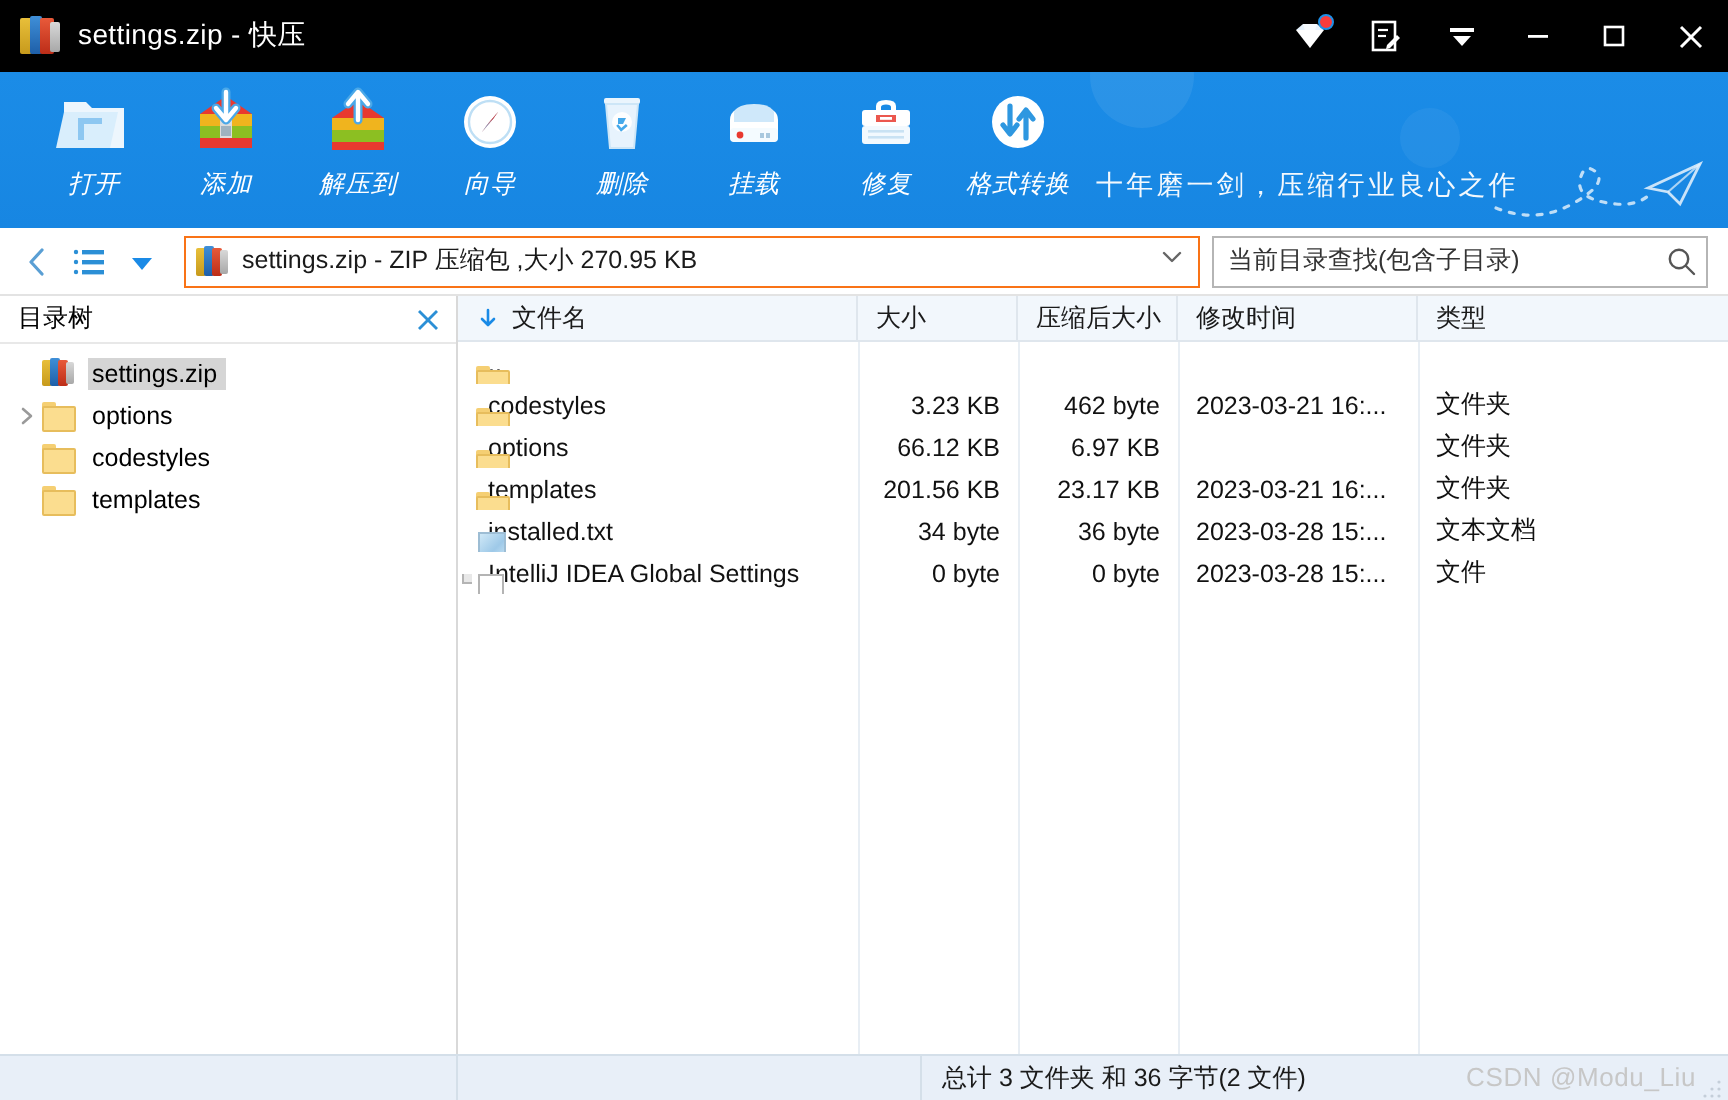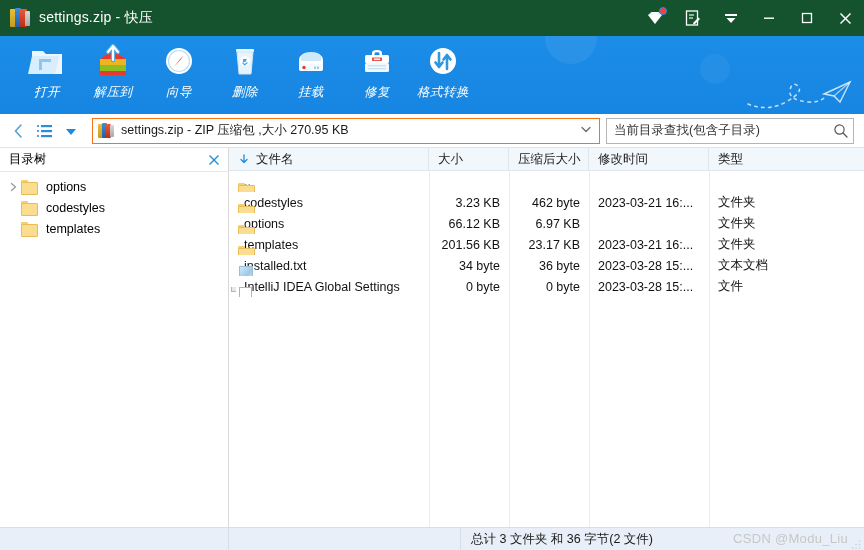--- a/index.html
+++ b/index.html
@@ -12,21 +12,21 @@
   .app {
     width: 864px; height: 550px;
     position: relative;
     display: flex; flex-direction: column;
     background: #ffffff;
   }
 
   
   .titlebar {
     height: 36px;
-    background: #14532d;
+    background: #000000;
     display: flex; align-items: center;
     flex: 0 0 36px;
     position: relative;
   }
   .title-icon {
     width: 20px; height: 20px;
     margin-left: 10px; margin-right: 9px;
     position: relative;
     flex: 0 0 auto;
   }
@@ -384,20 +384,35 @@
       <div class="ic">
         <svg width="38" height="38" viewBox="0 0 38 38">
           <path d="M4 9 h11 l3 3 h16 v20 h-30 z" fill="#ffffff" opacity=".92"></path>
           <path d="M4 14 h27 l-4 18 h-27 z" fill="#d9eefc"></path>
           <path d="M11 17 h12 v3 h-9 v8 h-3 z" fill="#4fa8e8" opacity=".55"></path>
         </svg>
       </div>
       <div class="lbl">打开</div>
     </div>
 
+    <div class="tool">
+      <div class="ic">
+        <svg width="38" height="38" viewBox="0 0 38 38">
+          <path d="M6 15 L19 6 L32 15 Z" fill="#e8392f"></path>
+          <rect x="6" y="15" width="26" height="6" fill="#f0b41e"></rect>
+          <rect x="6" y="21" width="26" height="6" fill="#8cbf22"></rect>
+          <rect x="6" y="27" width="26" height="5" fill="#e8392f"></rect>
+          <rect x="16" y="13" width="6" height="14" fill="#dcdcdc"></rect>
+          <rect x="16.5" y="21" width="5" height="5" fill="#9fb2bf"></rect>
+          <path d="M19 4 v12 M14 12 l5 6 l5 -6" stroke="#4aa8e8" stroke-width="4.5" fill="none" stroke-linecap="round" stroke-linejoin="round"></path>
+          <path d="M19 4 v12 M14 12 l5 6 l5 -6" stroke="#ffffff" stroke-width="2.2" fill="none" stroke-linecap="round" stroke-linejoin="round"></path>
+        </svg>
+      </div>
+      <div class="lbl">添加</div>
+    </div>
 
     <div class="tool">
       <div class="ic">
         <svg width="38" height="38" viewBox="0 0 38 38">
           <path d="M6 17 L19 8 L32 17 Z" fill="#e8392f"></path>
           <rect x="6" y="17" width="26" height="6" fill="#f0b41e"></rect>
           <rect x="6" y="23" width="26" height="6" fill="#8cbf22"></rect>
           <rect x="6" y="29" width="26" height="4" fill="#e8392f"></rect>
           <path d="M19 18 v-13 M14 10 l5 -6 l5 6" stroke="#4aa8e8" stroke-width="4.5" fill="none" stroke-linecap="round" stroke-linejoin="round"></path>
           <path d="M19 18 v-13 M14 10 l5 -6 l5 6" stroke="#ffffff" stroke-width="2.2" fill="none" stroke-linecap="round" stroke-linejoin="round"></path>
@@ -467,20 +482,21 @@
       <div class="ic">
         <svg width="38" height="38" viewBox="0 0 38 38">
           <circle cx="19" cy="19" r="13" fill="#ffffff"></circle>
           <path d="M15 11 v13 M11.5 20.5 L15 25 L18.5 20.5" stroke="#2e97e0" stroke-width="2.6" fill="none" stroke-linecap="round" stroke-linejoin="round"></path>
           <path d="M23 27 v-13 M19.5 17.5 L23 13 L26.5 17.5" stroke="#2e97e0" stroke-width="2.6" fill="none" stroke-linecap="round" stroke-linejoin="round"></path>
         </svg>
       </div>
       <div class="lbl">格式转换</div>
     </div>
 
+    <div class="slogan">十年磨一剑，压缩行业良心之作</div>
 
     <svg class="plane" width="110" height="36" viewBox="0 0 110 36">
       <path d="M78 16 L104 4 L94 24 L88 18 Z" fill="none" stroke="#ffffff" stroke-width="1.4" opacity=".85"></path>
       <path d="M88 18 L104 4" stroke="#ffffff" stroke-width="1.1" opacity=".7"></path>
       <path d="M2 26 Q22 34 40 24 Q58 14 52 8 Q46 3 44 12 Q42 22 62 24 Q74 25 80 18" stroke="#ffffff" stroke-width="1.6" fill="none" stroke-dasharray="2.5 4.5" opacity=".8" stroke-linecap="round"></path>
     </svg>
   </div>
 
   <div class="addressrow">
     <div class="nav-ico">
@@ -537,20 +553,32 @@
         <div class="sb-title">目录树</div>
         <div class="sb-close">
           <svg width="12" height="12" viewBox="0 0 12 12">
             <line x1="1.5" y1="1.5" x2="10.5" y2="10.5" stroke="#2b8fd6" stroke-width="1.4"></line>
             <line x1="10.5" y1="1.5" x2="1.5" y2="10.5" stroke="#2b8fd6" stroke-width="1.4"></line>
           </svg>
         </div>
       </div>
 
       <div class="tree">
+        <div class="tnode sel lvl0">
+          <span class="exp"></span>
+          <span class="tico">
+            <span class="zipglyph" style="display:block;width:16px;height:15px;position:relative">
+              <i class="b1" style="left:0;top:1px;width:5px;height:13px"></i>
+              <i class="b2" style="left:4px;top:0;width:5px;height:14px"></i>
+              <i class="b3" style="left:8px;top:1px;width:5px;height:13px"></i>
+              <i class="b4" style="left:12px;top:2px;width:4px;height:11px"></i>
+            </span>
+          </span>
+          <span class="tlabel">settings.zip</span>
+        </div>
 
         <div class="tnode lvl1">
           <span class="exp">
             <svg width="9" height="10" viewBox="0 0 9 10">
               <path d="M2.5 1.5 L6.5 5 L2.5 8.5" stroke="#9a9a9a" stroke-width="1.3" fill="none" stroke-linecap="round" stroke-linejoin="round"></path>
             </svg>
           </span>
           <span class="tico"><span class="folder-ic"></span></span>
           <span class="tlabel">options</span>
         </div>

